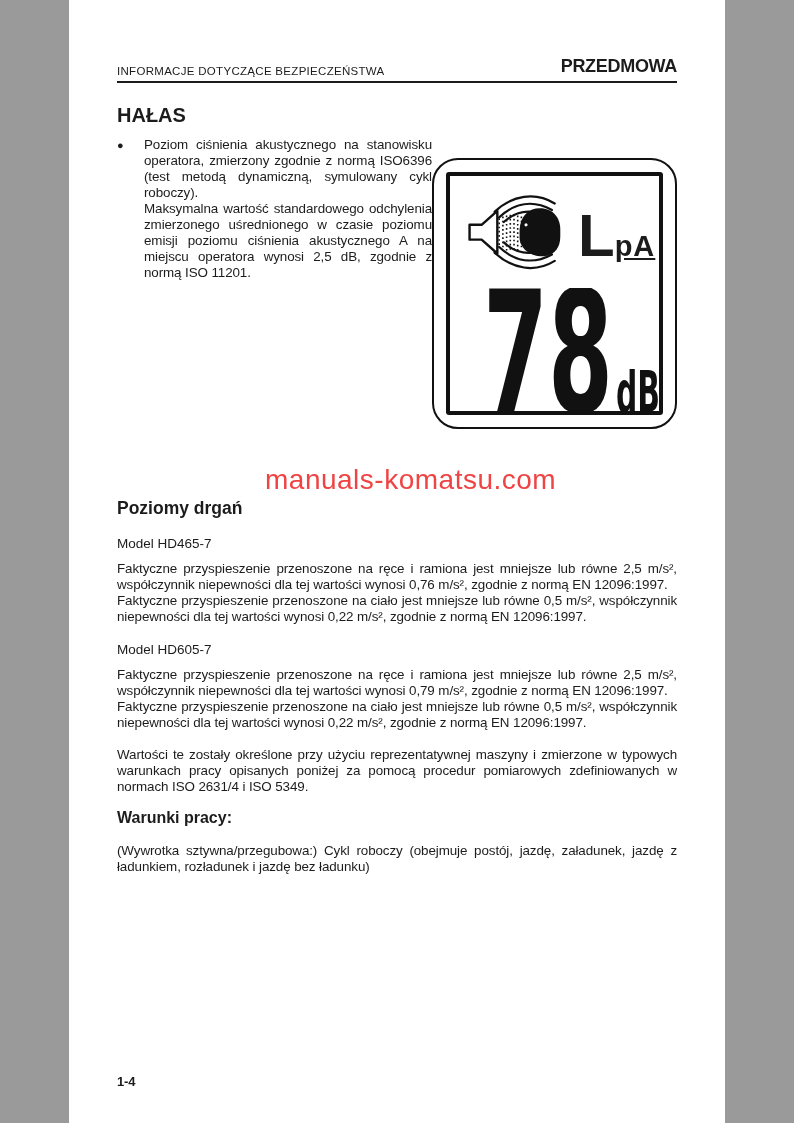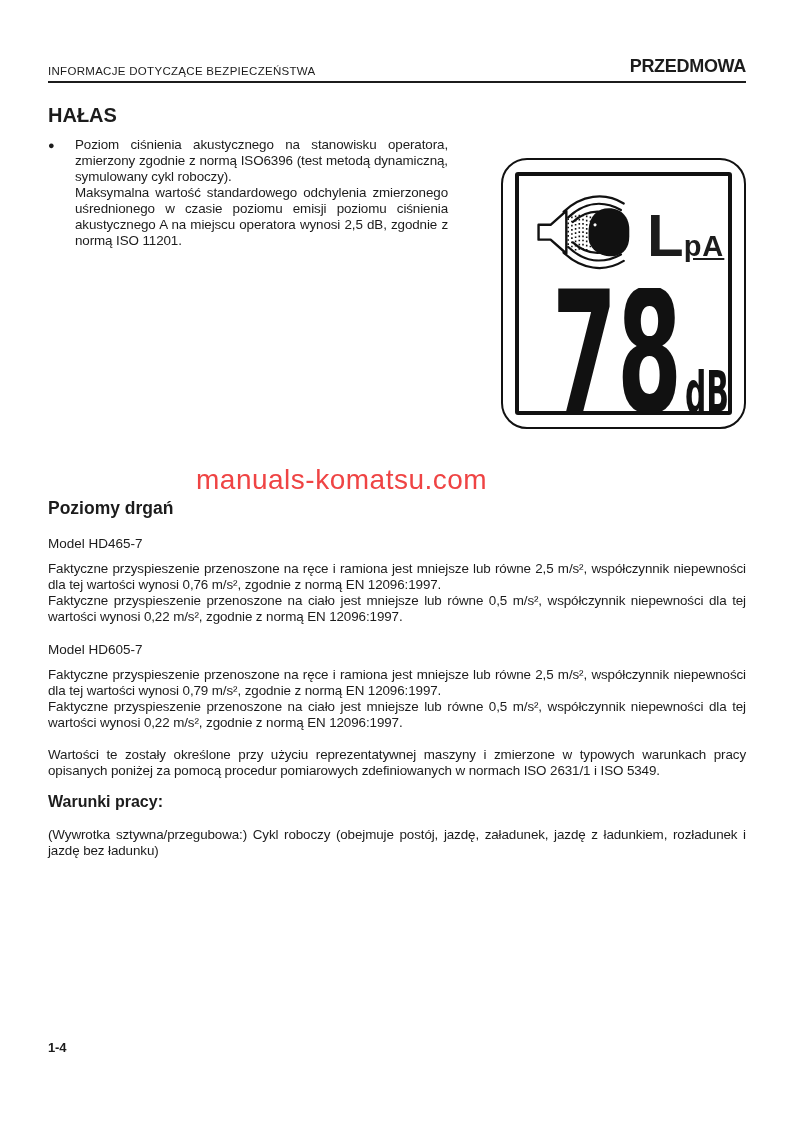--- a/index.html
+++ b/index.html
@@ -1,18 +1,18 @@
 <!DOCTYPE html>
 <html><head>
 <meta charset="utf-8">
 <style>
   html,body{margin:0;padding:0;background:#9a9a9a;}
   .page{
     position:relative;
-    width:794px;height:1123px;
+    width:656px;height:1123px;
     margin:0 auto;
     background:#ffffff;
     box-sizing:border-box;
     padding:56px 48px 0 48px;
     font-family:"Liberation Sans","DejaVu Sans",sans-serif;
     color:#1c1c1c;
     overflow:hidden;
   }
   
   .header{
@@ -64,21 +64,21 @@
   .vib-intro{margin-top:15px !important;}
   .model-name{font-size:13.5px;font-weight:normal;margin:17px 0 10px 0;}
   .vib-note{margin-top:16px !important;}
 
   
   .cond-title{font-size:16px;font-weight:bold;margin:14px 0 0 0;}
   .cond-text{margin-top:16px !important;}
 
   
   .footer{
-    position:absolute;left:48px;top:1040px;
+    position:absolute;left:48px;top:1074px;
     font-size:13px;font-weight:bold;letter-spacing:-.2px;
   }
   .icon-svg{display:block;}
 </style>
 </head>
 <body>
 
 <div class="page">
 
   <div class="header">
@@ -141,21 +141,21 @@
     <div class="vib-title">Poziomy drgań</div>
 
     <div class="model-name">Model HD465-7</div>
     <p class="doc">Faktyczne przyspieszenie przenoszone na ręce i ramiona jest mniejsze lub równe 2,5 m/s², współczynnik niepewności dla tej wartości wynosi 0,76 m/s², zgodnie z normą EN 12096:1997.</p>
     <p class="doc">Faktyczne przyspieszenie przenoszone na ciało jest mniejsze lub równe 0,5 m/s², współczynnik niepewności dla tej wartości wynosi 0,22 m/s², zgodnie z normą EN 12096:1997.</p>
 
     <div class="model-name">Model HD605-7</div>
     <p class="doc">Faktyczne przyspieszenie przenoszone na ręce i ramiona jest mniejsze lub równe 2,5 m/s², współczynnik niepewności dla tej wartości wynosi 0,79 m/s², zgodnie z normą EN 12096:1997.</p>
     <p class="doc">Faktyczne przyspieszenie przenoszone na ciało jest mniejsze lub równe 0,5 m/s², współczynnik niepewności dla tej wartości wynosi 0,22 m/s², zgodnie z normą EN 12096:1997.</p>
 
-    <p class="doc vib-note">Wartości te zostały określone przy użyciu reprezentatywnej maszyny i zmierzone w typowych warunkach pracy opisanych poniżej za pomocą procedur pomiarowych zdefiniowanych w normach ISO 2631/1 i ISO 5349.</p>
+    <p class="doc vib-note">Wartości te zostały określone przy użyciu reprezentatywnej maszyny i zmierzone w typowych warunkach pracy opisanych poniżej za pomocą procedur pomiarowych zdefiniowanych w normach ISO 2631/4 i ISO 5349.</p>
   </div>
 
   <div>
     <div class="cond-title">Warunki pracy:</div>
     <p class="doc cond-text">(Wywrotka sztywna/przegubowa:) Cykl roboczy (obejmuje postój, jazdę, załadunek, jazdę z ładunkiem, rozładunek i jazdę bez ładunku)</p>
   </div>
 
   <div class="footer">1-4</div>
 
 </div>

